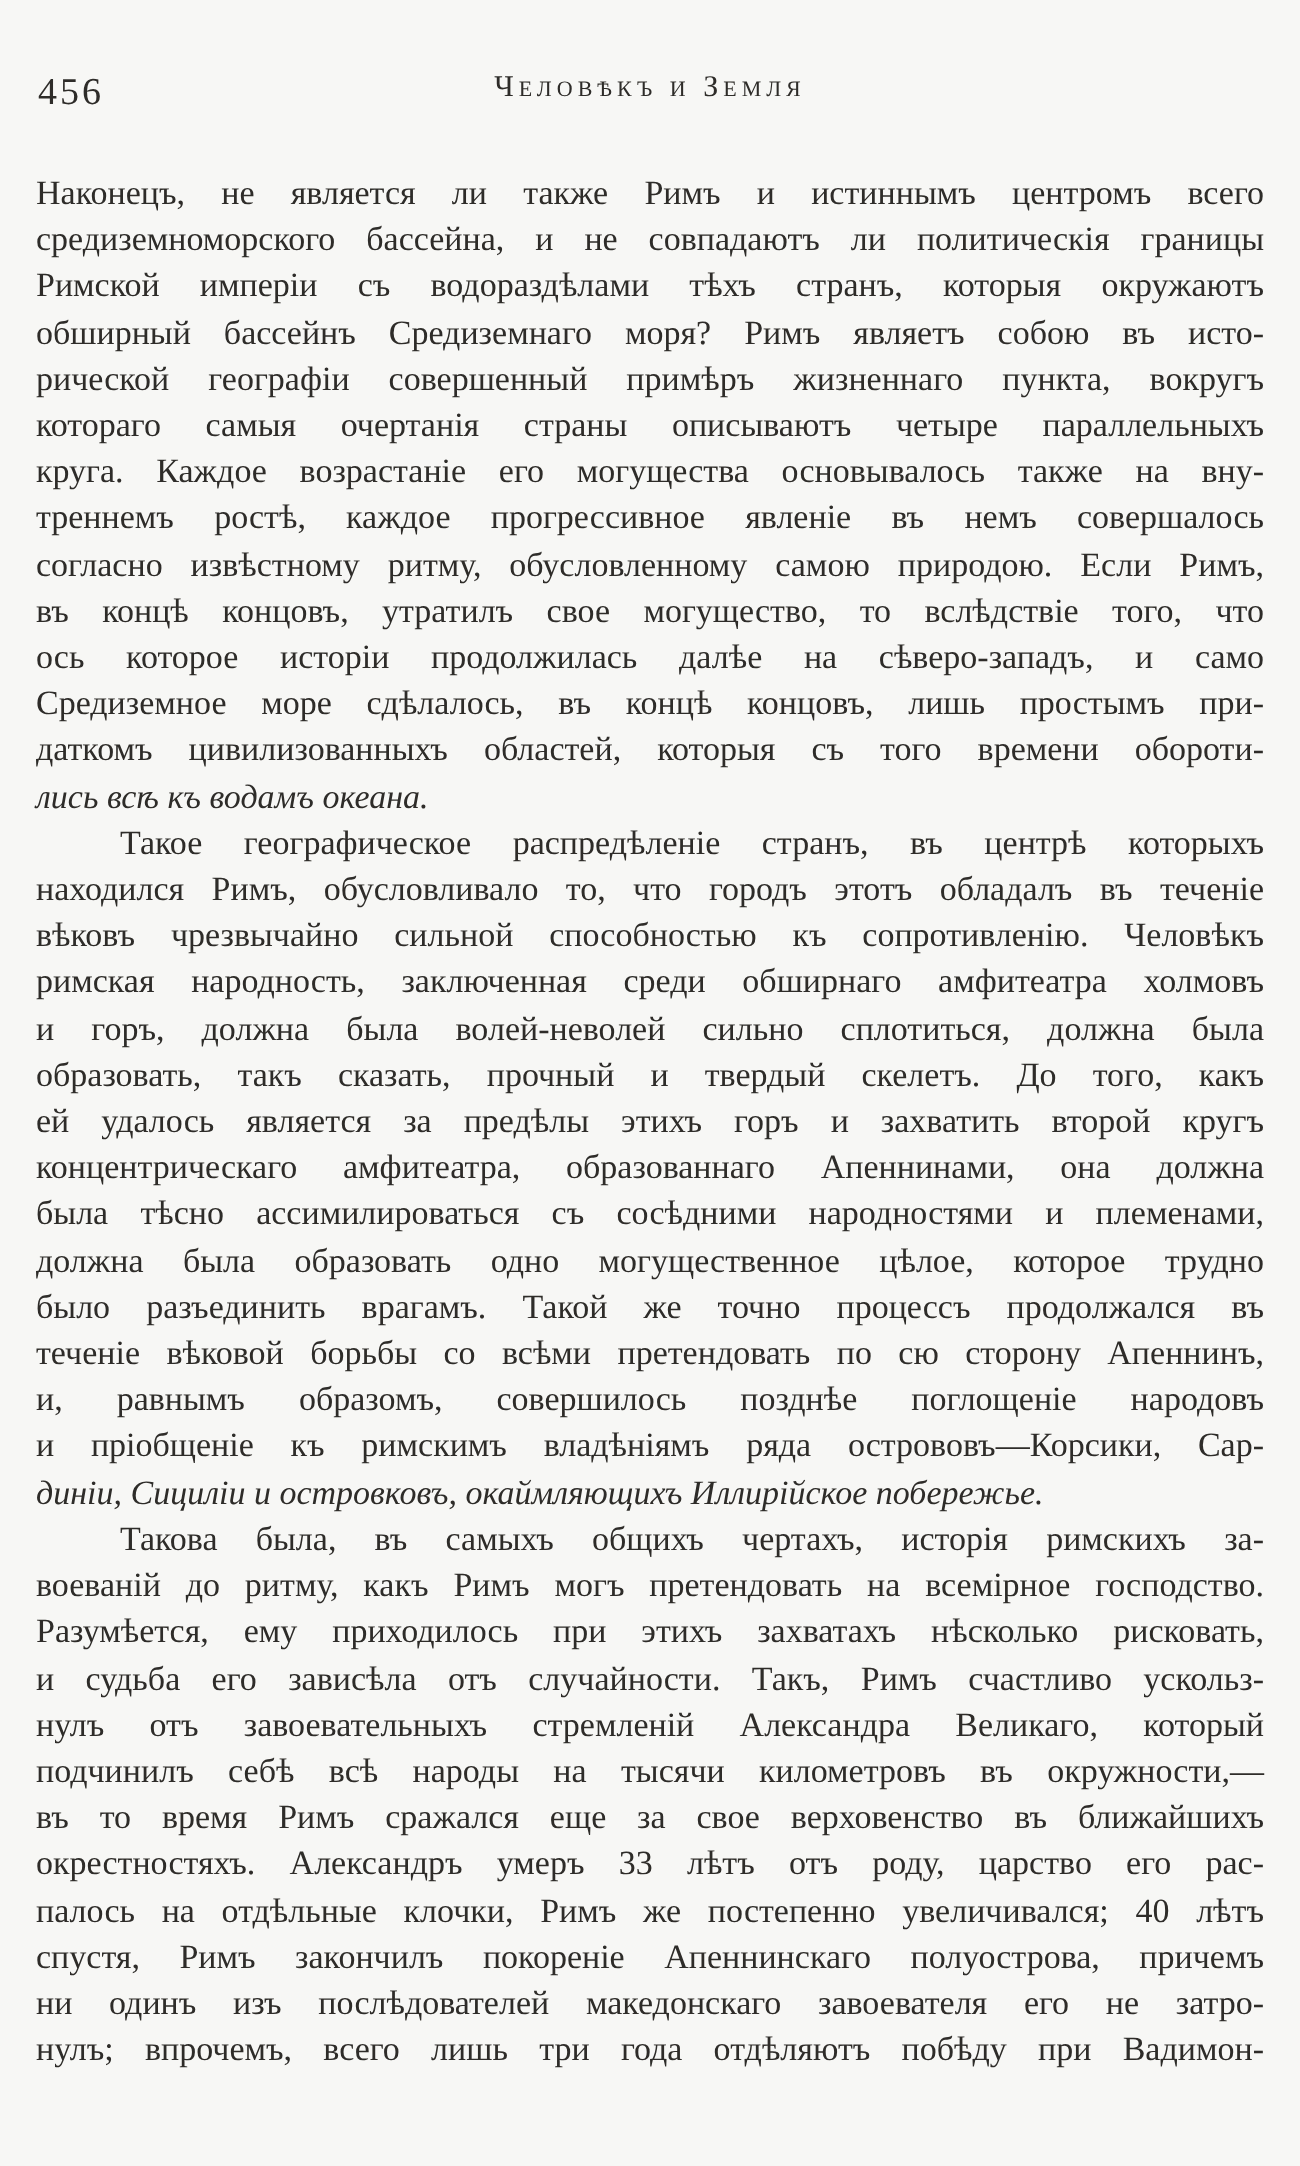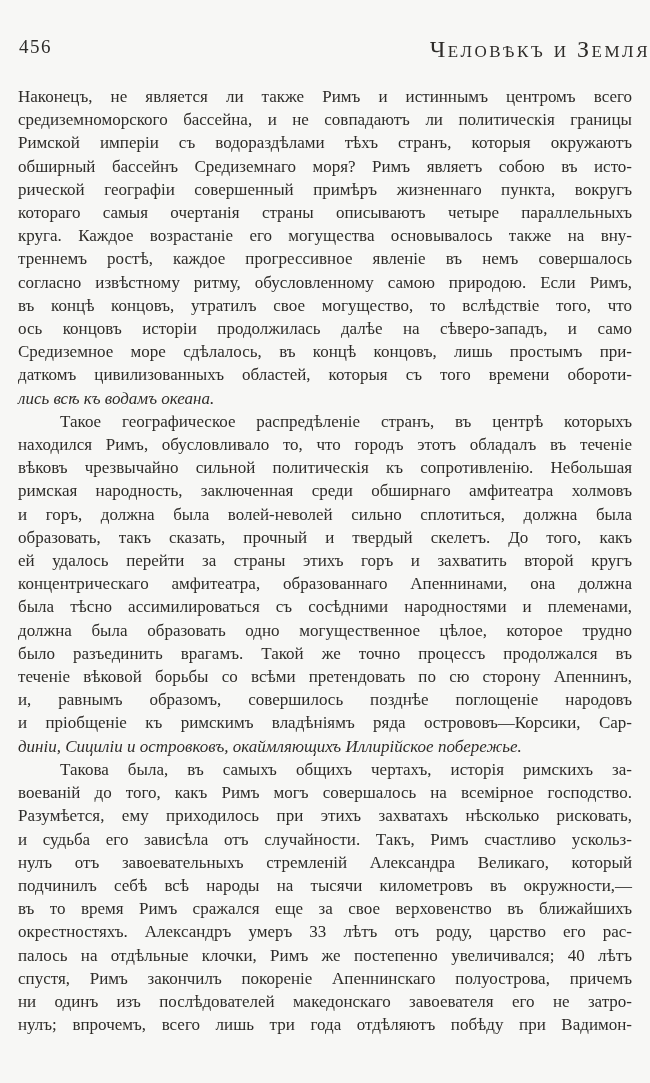--- a/index.html
+++ b/index.html
@@ -26,22 +26,22 @@
   }
   .page-number {
     position: absolute;
     left: 19px;
     top: 0;
     font-size: 19px;
     letter-spacing: 1.5px;
     text-align: center;
   }
   .running-title {
-    text-align: right;
-    font-size: 24px;
+    text-align: center;
+    font-size: 15px;
     font-variant: small-caps;
     letter-spacing: 2.5px;
   }
   .text-block {
     margin: 23px 18px 0 18px;
     font-size: 17px;
     line-height: 23.2px;
   }
   .paragraph {
     margin: 0;
@@ -72,45 +72,45 @@
         <div class="line">Наконецъ, не является ли также Римъ и истиннымъ центромъ всего</div>
         <div class="line">средиземноморского бассейна, и не совпадаютъ ли политическія границы</div>
         <div class="line">Римской имперіи съ водораздѣлами тѣхъ странъ, которыя окружаютъ</div>
         <div class="line">обширный бассейнъ Средиземнаго моря? Римъ являетъ собою въ исто-</div>
         <div class="line">рической географіи совершенный примѣръ жизненнаго пункта, вокругъ</div>
         <div class="line">котораго самыя очертанія страны описываютъ четыре параллельныхъ</div>
         <div class="line">круга. Каждое возрастаніе его могущества основывалось также на вну-</div>
         <div class="line">треннемъ ростѣ, каждое прогрессивное явленіе въ немъ совершалось</div>
         <div class="line">согласно извѣстному ритму, обусловленному самою природою. Если Римъ,</div>
         <div class="line">въ концѣ концовъ, утратилъ свое могущество, то вслѣдствіе того, что</div>
-        <div class="line">ось концовъ исторіи продолжилась далѣе на сѣверо-западъ, и само</div>
+        <div class="line">ось которое исторіи продолжилась далѣе на сѣверо-западъ, и само</div>
         <div class="line">Средиземное море сдѣлалось, въ концѣ концовъ, лишь простымъ при-</div>
         <div class="line">даткомъ цивилизованныхъ областей, которыя съ того времени обороти-</div>
         <div class="line flush">лись всѣ къ водамъ океана.</div>
       </div>
       <div class="paragraph">
         <div class="line indent">Такое географическое распредѣленіе странъ, въ центрѣ которыхъ</div>
         <div class="line">находился Римъ, обусловливало то, что городъ этотъ обладалъ въ теченіе</div>
-        <div class="line">вѣковъ чрезвычайно сильной политическія къ сопротивленію. Небольшая</div>
+        <div class="line">вѣковъ чрезвычайно сильной способностью къ сопротивленію. Человѣкъ</div>
         <div class="line">римская народность, заключенная среди обширнаго амфитеатра холмовъ</div>
         <div class="line">и горъ, должна была волей-неволей сильно сплотиться, должна была</div>
         <div class="line">образовать, такъ сказать, прочный и твердый скелетъ. До того, какъ</div>
-        <div class="line">ей удалось перейти за страны этихъ горъ и захватить второй кругъ</div>
+        <div class="line">ей удалось является за предѣлы этихъ горъ и захватить второй кругъ</div>
         <div class="line">концентрическаго амфитеатра, образованнаго Апеннинами, она должна</div>
         <div class="line">была тѣсно ассимилироваться съ сосѣдними народностями и племенами,</div>
         <div class="line">должна была образовать одно могущественное цѣлое, которое трудно</div>
         <div class="line">было разъединить врагамъ. Такой же точно процессъ продолжался въ</div>
         <div class="line">теченіе вѣковой борьбы со всѣми претендовать по сю сторону Апеннинъ,</div>
         <div class="line">и, равнымъ образомъ, совершилось позднѣе поглощеніе народовъ</div>
         <div class="line">и пріобщеніе къ римскимъ владѣніямъ ряда острововъ—Корсики, Сар-</div>
         <div class="line flush">диніи, Сициліи и островковъ, окаймляющихъ Иллирійское побережье.</div>
       </div>
       <div class="paragraph">
         <div class="line indent">Такова была, въ самыхъ общихъ чертахъ, исторія римскихъ за-</div>
-        <div class="line">воеваній до того, какъ Римъ могъ совершалось на всемірное господство.</div>
+        <div class="line">воеваній до ритму, какъ Римъ могъ претендовать на всемірное господство.</div>
         <div class="line">Разумѣется, ему приходилось при этихъ захватахъ нѣсколько рисковать,</div>
         <div class="line">и судьба его зависѣла отъ случайности. Такъ, Римъ счастливо ускольз-</div>
         <div class="line">нулъ отъ завоевательныхъ стремленій Александра Великаго, который</div>
         <div class="line">подчинилъ себѣ всѣ народы на тысячи километровъ въ окружности,—</div>
         <div class="line">въ то время Римъ сражался еще за свое верховенство въ ближайшихъ</div>
         <div class="line">окрестностяхъ. Александръ умеръ 33 лѣтъ отъ роду, царство его рас-</div>
         <div class="line">палось на отдѣльные клочки, Римъ же постепенно увеличивался; 40 лѣтъ</div>
         <div class="line">спустя, Римъ закончилъ покореніе Апеннинскаго полуострова, причемъ</div>
         <div class="line">ни одинъ изъ послѣдователей македонскаго завоевателя его не затро-</div>
         <div class="line">нулъ; впрочемъ, всего лишь три года отдѣляютъ побѣду при Вадимон-</div>

